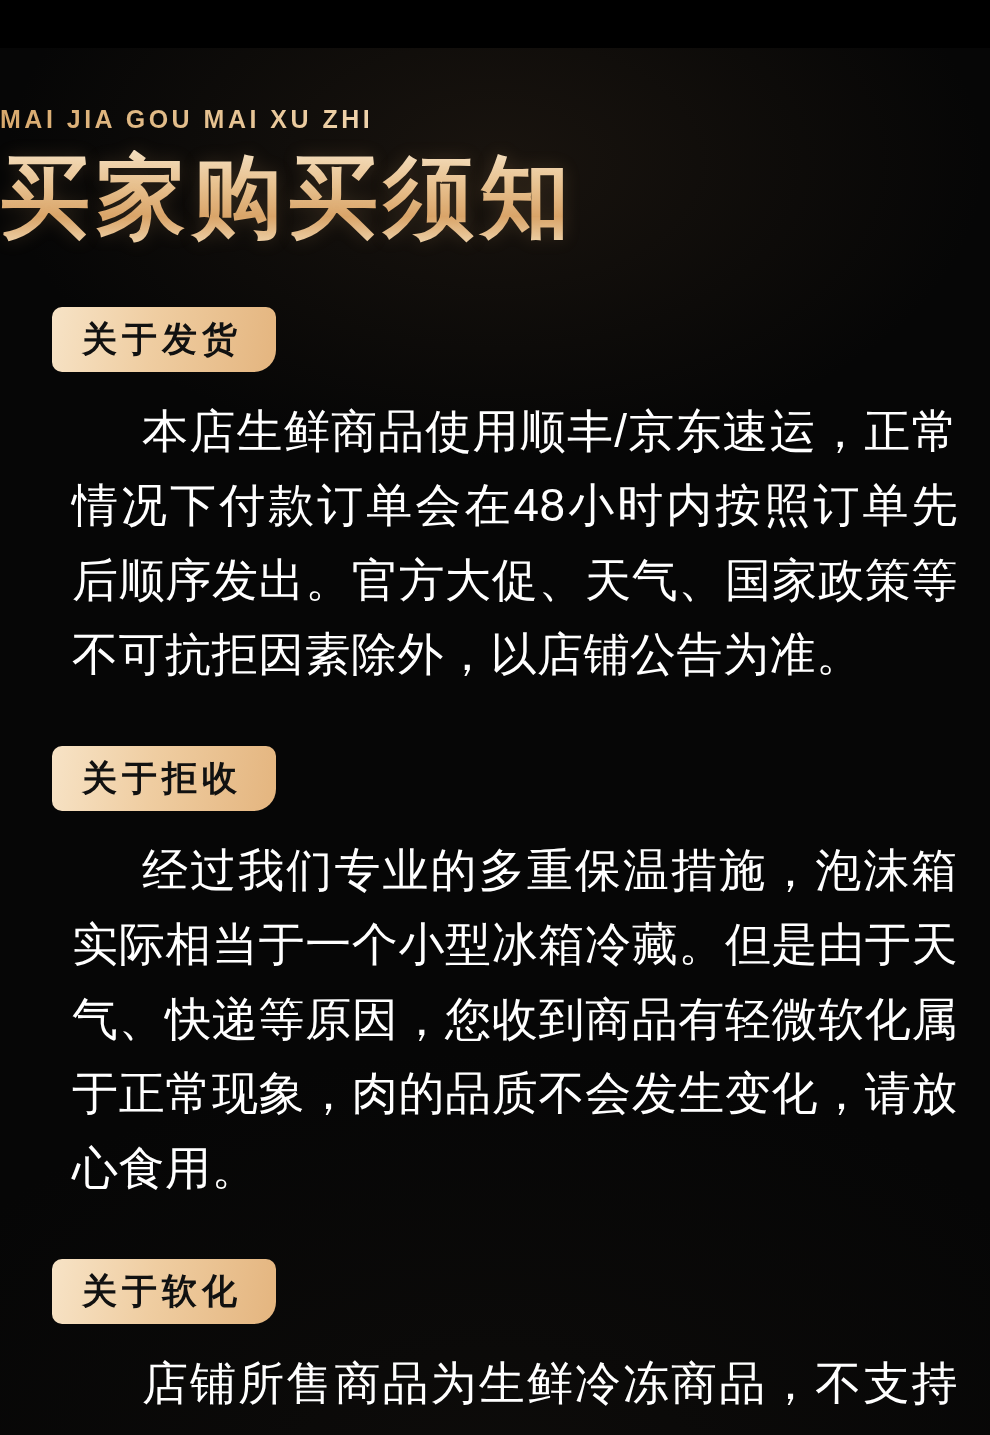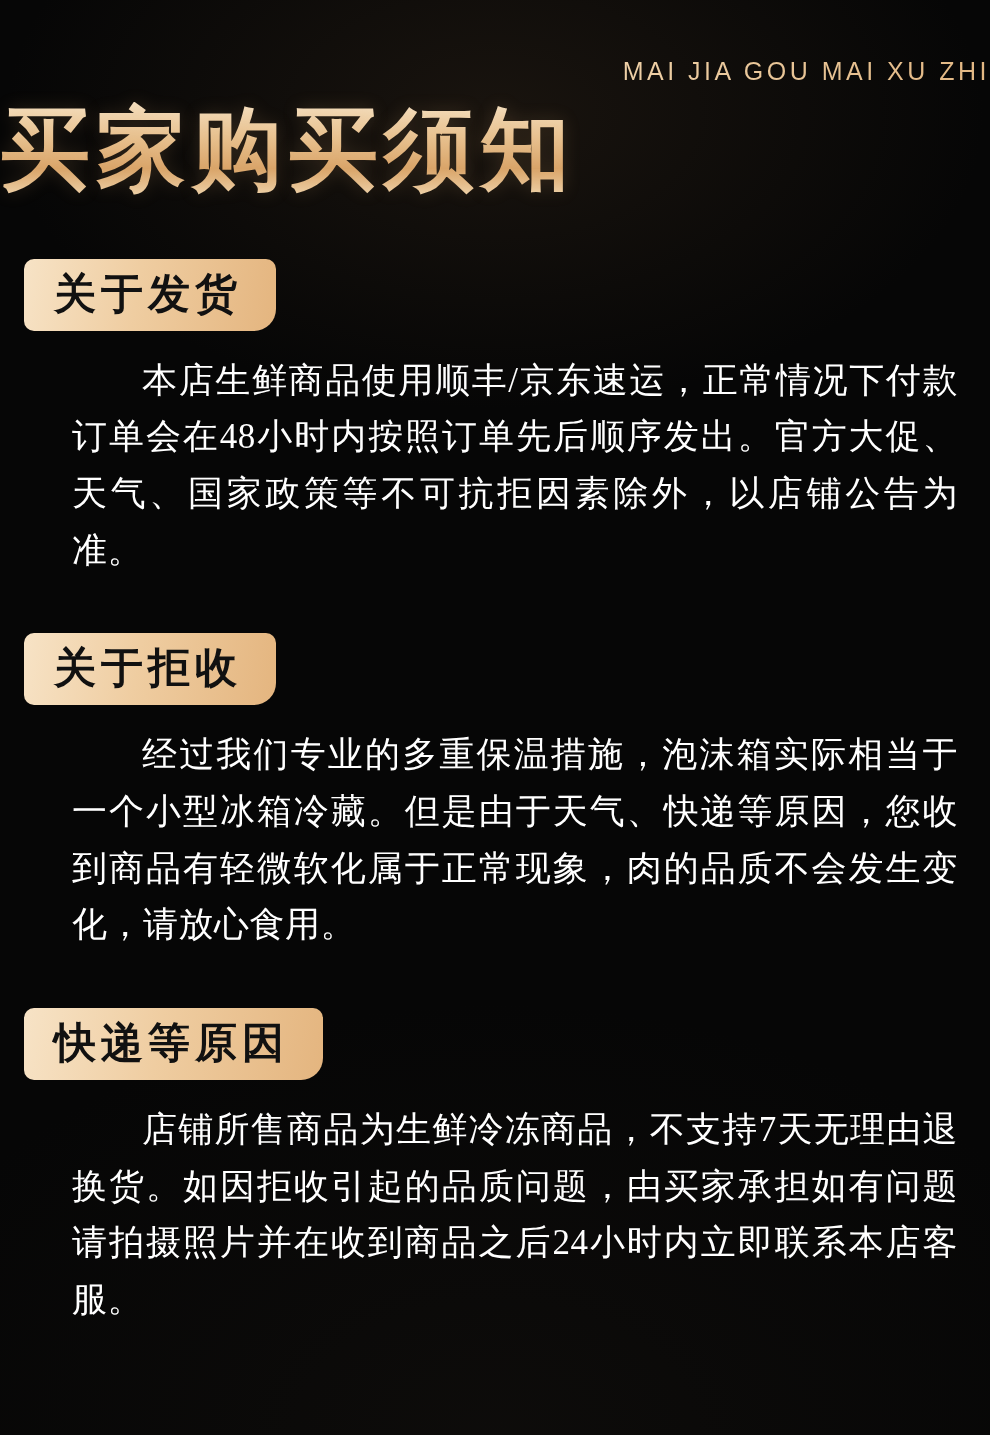--- a/index.html
+++ b/index.html
@@ -30,29 +30,30 @@
     background:
       radial-gradient(ellipse 700px 420px at 50% 8%, rgba(60,45,30,0.35), rgba(0,0,0,0) 70%),
       radial-gradient(ellipse 900px 600px at 50% 100%, rgba(30,25,20,0.30), rgba(0,0,0,0) 72%);
     pointer-events: none;
   }
   .content {
     position: relative;
     z-index: 2;
   }
   .pinyin {
-    text-align: right;
+    text-align: left;
     padding-top: 57px;
     font-size: 25px;
     letter-spacing: 3.5px;
-    font-weight: normal;
+    font-weight: bold;
     color: #e8c79a;
     background: linear-gradient(90deg, #d8a96d, #f4dcb8 45%, #e2b783);
     -webkit-background-clip: text;
     background-clip: text;
+    margin-top: 48px;
     -webkit-text-fill-color: transparent;
   }
   .main-title {
     text-align: left;
     margin-top: 16px;
     font-size: 90px;
     font-weight: bold;
     letter-spacing: 6px;
     line-height: 1.05;
     background: linear-gradient(180deg, #f6e2c4 0%, #e9c392 38%, #d9a469 70%, #f0d6af 100%);
@@ -60,39 +61,39 @@
     background-clip: text;
     -webkit-text-fill-color: transparent;
     text-shadow: 0 0 18px rgba(220,170,110,0.18);
   }
   .section {
     margin-top: 10px;
   }
   .section.first { margin-top: 62px; }
   .badge {
     display: inline-block;
-    margin-left: 24px;
+    margin-left: 52px;
     padding: 14px 34px 16px 30px;
     border-radius: 10px 10px 22px 10px;
     background: linear-gradient(100deg, #f7e3c6 0%, #efcda1 45%, #e4b57f 100%);
     color: #111111;
-    font-size: 42px;
+    font-size: 35px;
     font-weight: bold;
     letter-spacing: 5px;
     line-height: 1;
   }
   .para {
     margin: 22px 32px 0 72px;
-    font-size: 35px;
+    font-size: 46px;
     line-height: 1.62;
     letter-spacing: 0.5px;
     text-indent: 70px;
     color: #ffffff;
     text-align: justify;
-    font-family: Liberation Serif, serif;
+    font-family: Liberation Sans, sans-serif;
   }
   .sec-gap { height: 44px; }
 </style>
 </head>
 <body>
 
 <div class="page">
   <div class="content">
 
     <div class="pinyin">MAI JIA GOU MAI XU ZHI</div>
@@ -107,18 +108,18 @@
     <div class="sec-gap"></div>
 
     <div class="section">
       <div class="badge">关于拒收</div>
       <p class="para">经过我们专业的多重保温措施，泡沫箱实际相当于一个小型冰箱冷藏。但是由于天气、快递等原因，您收到商品有轻微软化属于正常现象，肉的品质不会发生变化，请放心食用。</p>
     </div>
 
     <div class="sec-gap"></div>
 
     <div class="section">
-      <div class="badge">快递等原因</div>
+      <div class="badge">关于软化</div>
       <p class="para">店铺所售商品为生鲜冷冻商品，不支持7天无理由退换货。如因拒收引起的品质问题，由买家承担如有问题请拍摄照片并在收到商品之后24小时内立即联系本店客服。</p>
     </div>
 
   </div>
 </div>
 
 </body></html>

